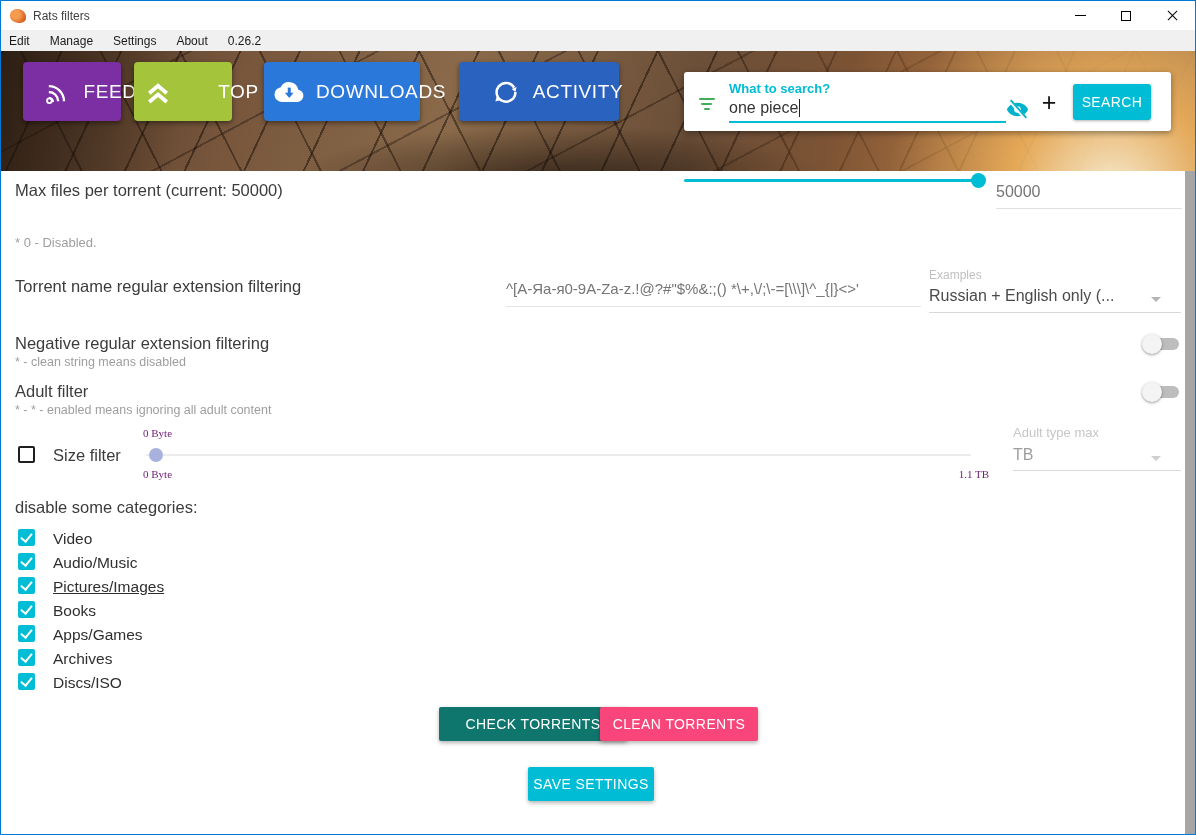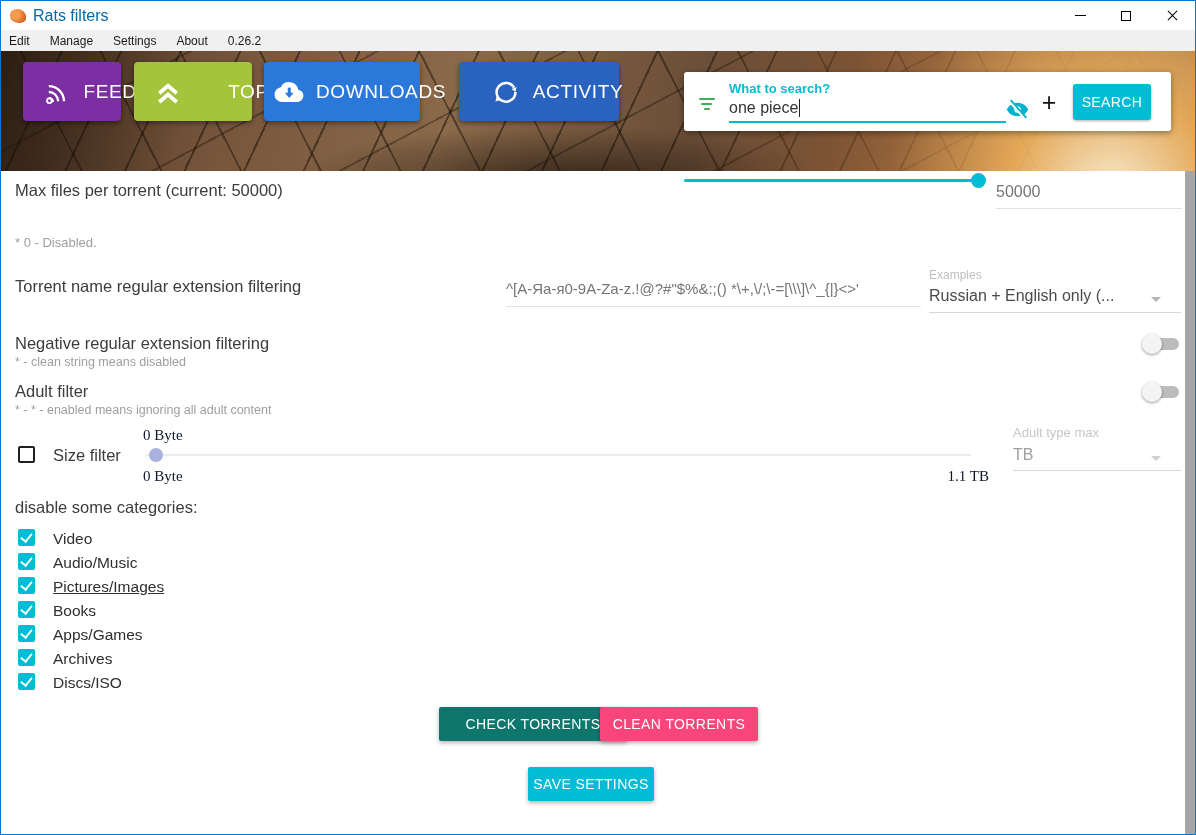--- a/index.html
+++ b/index.html
@@ -4,21 +4,21 @@
 <style>
   * { margin:0; padding:0; box-sizing:border-box; }
   html,body { width:1196px; height:835px; font-family:"Liberation Sans", sans-serif; background:#fff; }
   .window { position:absolute; inset:0; width:1196px; height:835px; border:1px solid #0078D7; background:#fff; overflow:hidden; }
 
   
   .titlebar { position:relative; height:29px; background:#fff; display:flex; align-items:center; }
   .app-icon { width:16px; height:14px; margin:0 7px 0 9px;
     background: radial-gradient(circle at 35% 40%, #f59b4e 30%, #d9692a 70%, #b34d15 100%);
     border-radius: 55% 70% 45% 65%; }
-  .win-title { font-size:16px; color:#0369a1; }
+  .win-title { font-size:12px; color:#404040; }
   .win-controls { margin-left:auto; display:flex; height:100%; }
   .win-btn { width:46px; height:100%; display:flex; align-items:center; justify-content:center; position:relative; }
   .glyph-min { width:11px; height:1px; background:#000; }
   .glyph-max { width:10px; height:10px; border:1px solid #000; }
   .glyph-close { position:relative; width:13px; height:13px; }
   .glyph-close::before, .glyph-close::after { content:""; position:absolute; left:0; top:6px; width:13px; height:1px; background:#000; }
   .glyph-close::before { transform:rotate(45deg); }
   .glyph-close::after { transform:rotate(-45deg); }
 
   
@@ -37,21 +37,21 @@
       linear-gradient(262deg, rgba(25,16,10,.45) 0%, rgba(0,0,0,0) 22%),
       repeating-linear-gradient(115deg, rgba(22,13,7,.5) 0 2px, rgba(0,0,0,0) 2px 54px),
       repeating-linear-gradient(63deg, rgba(22,13,7,.45) 0 2px, rgba(0,0,0,0) 2px 71px),
       repeating-linear-gradient(152deg, rgba(22,13,7,.35) 0 2px, rgba(0,0,0,0) 2px 88px),
       linear-gradient(105deg, #4a3322 0%, #77563c 20%, #8a6a4a 38%, #6f523a 55%, #5a4130 70%, #7d5e42 85%, #3f2d1f 100%);
   }
   .nav-btn { position:absolute; top:11px; height:59px; border-radius:4px; color:#fff;
     display:flex; align-items:center; justify-content:center; gap:12px;
     font-size:19px; letter-spacing:.6px; box-shadow:0 2px 5px rgba(0,0,0,.45); cursor:pointer;padding-left:36px; }
   .nav-feed { left:22px; width:98px; background:#7B2FA2; }
-  .nav-top { left:133px; width:118px; background:#A4C43B;gap:45px; }
+  .nav-top { left:133px; width:98px; background:#A4C43B;gap:45px; }
   .nav-downloads { left:263px; width:156px; background:#2B78DB; }
   .nav-activity { left:430px; width:160px; background:#2A62BF;margin-left:28px; }
   .nav-btn svg { display:block; }
 
   .search-card { position:absolute; left:683px; top:21px; width:487px; height:59px; background:#fff;
     border-radius:3px; box-shadow:0 2px 6px rgba(0,0,0,.4); }
   .filter-icon { position:absolute; left:15px; top:26px; width:16px; height:12px; }
   .filter-icon i { display:block; background:#3fae57; height:2px; margin-bottom:3px; border-radius:1px; }
   .filter-icon i:nth-child(1){ width:16px; } .filter-icon i:nth-child(2){ width:11px; margin-left:2px; } .filter-icon i:nth-child(3){ width:6px; margin-left:5px; }
   .search-label { position:absolute; left:45px; top:9px; font-size:13px; color:#00BCD4;font-weight:bold; }
@@ -79,21 +79,21 @@
   .ex-label { position:absolute; left:928px; top:97px; font-size:12px; color:#c0c0c0; }
   .ex-value { position:absolute; left:928px; top:116px; width:230px; font-size:16px; color:#4a4a4a; white-space:nowrap; overflow:hidden; }
   .ex-underline { position:absolute; left:928px; top:141px; width:252px; height:1px; background:#d8d8d8; }
   .chevron { position:absolute; width:0; height:0; border-left:5px solid transparent; border-right:5px solid transparent; border-top:5px solid #b5b5b5; }
 
   .toggle-track { position:absolute; left:1148px; width:30px; height:12px; border-radius:7px; background:#bdbdbd; }
   .toggle-thumb { position:absolute; left:1141px; width:20px; height:20px; border-radius:50%; background:#f4f4f4;
     box-shadow:0 1px 3px rgba(0,0,0,.4); }
 
   .size-checkbox { position:absolute; left:17px; top:275px; width:17px; height:17px; border:2px solid #1f1f1f; border-radius:2px; background:#fff; }
-  .serif { position:absolute; font-family:"Liberation Serif", serif; font-size:15px; color:#0f172a; white-space:nowrap; }
+  .serif { position:absolute; font-family:"Liberation Serif", serif; font-size:11px; color:#701a75; white-space:nowrap; }
   .track2 { position:absolute; left:145px; top:283px; width:825px; height:2px; background:#ececec; }
   .thumb2 { position:absolute; left:148px; top:277px; width:14px; height:14px; border-radius:50%; background:#a9b2de; }
   .sizetype-label { position:absolute; left:1012px; top:254px; font-size:13px; color:#c6c6c6; }
   .sizetype-value { position:absolute; left:1012px; top:275px; font-size:16px; color:#9e9e9e; }
   .sizetype-underline { position:absolute; left:1012px; top:299px; width:168px; height:1px; background:#dadada; }
 
   .cat-check { position:absolute; left:17px; width:17px; height:17px; background:#00BCD4; border-radius:2px; }
   .cat-check::after { content:""; position:absolute; left:5px; top:2px; width:5px; height:9px;
     border:solid #fff; border-width:0 2px 2px 0; transform:rotate(40deg); }
   .cat-label { position:absolute; left:52px; font-size:15.5px; color:#2f2f2f; white-space:nowrap; }

